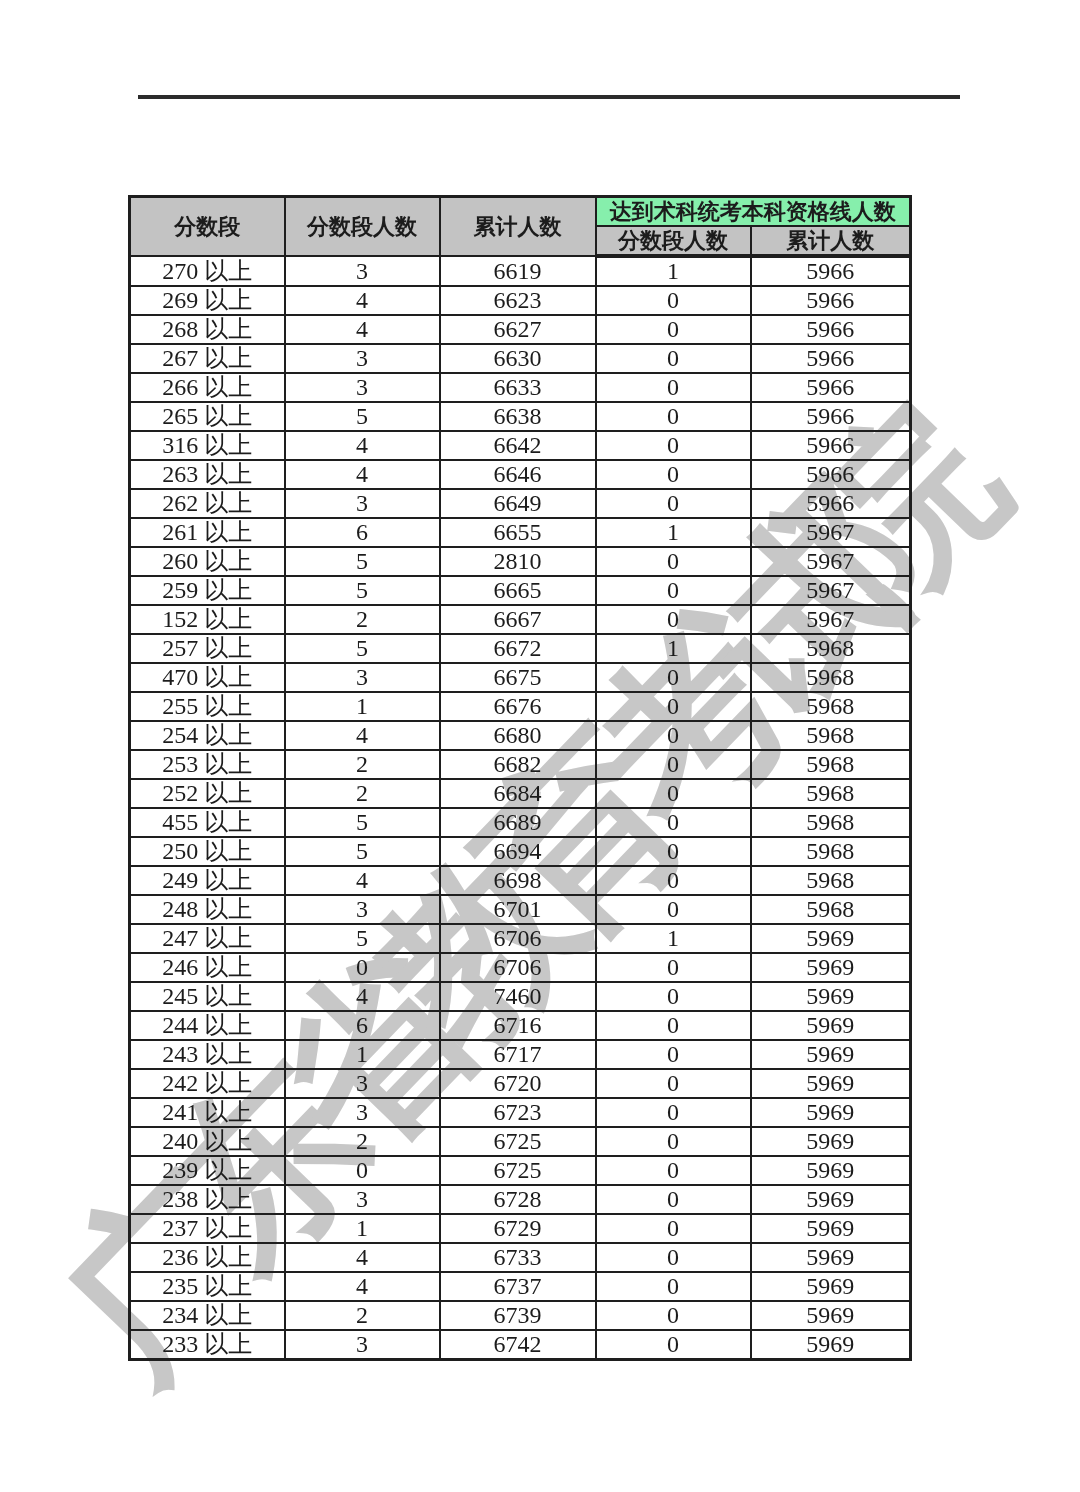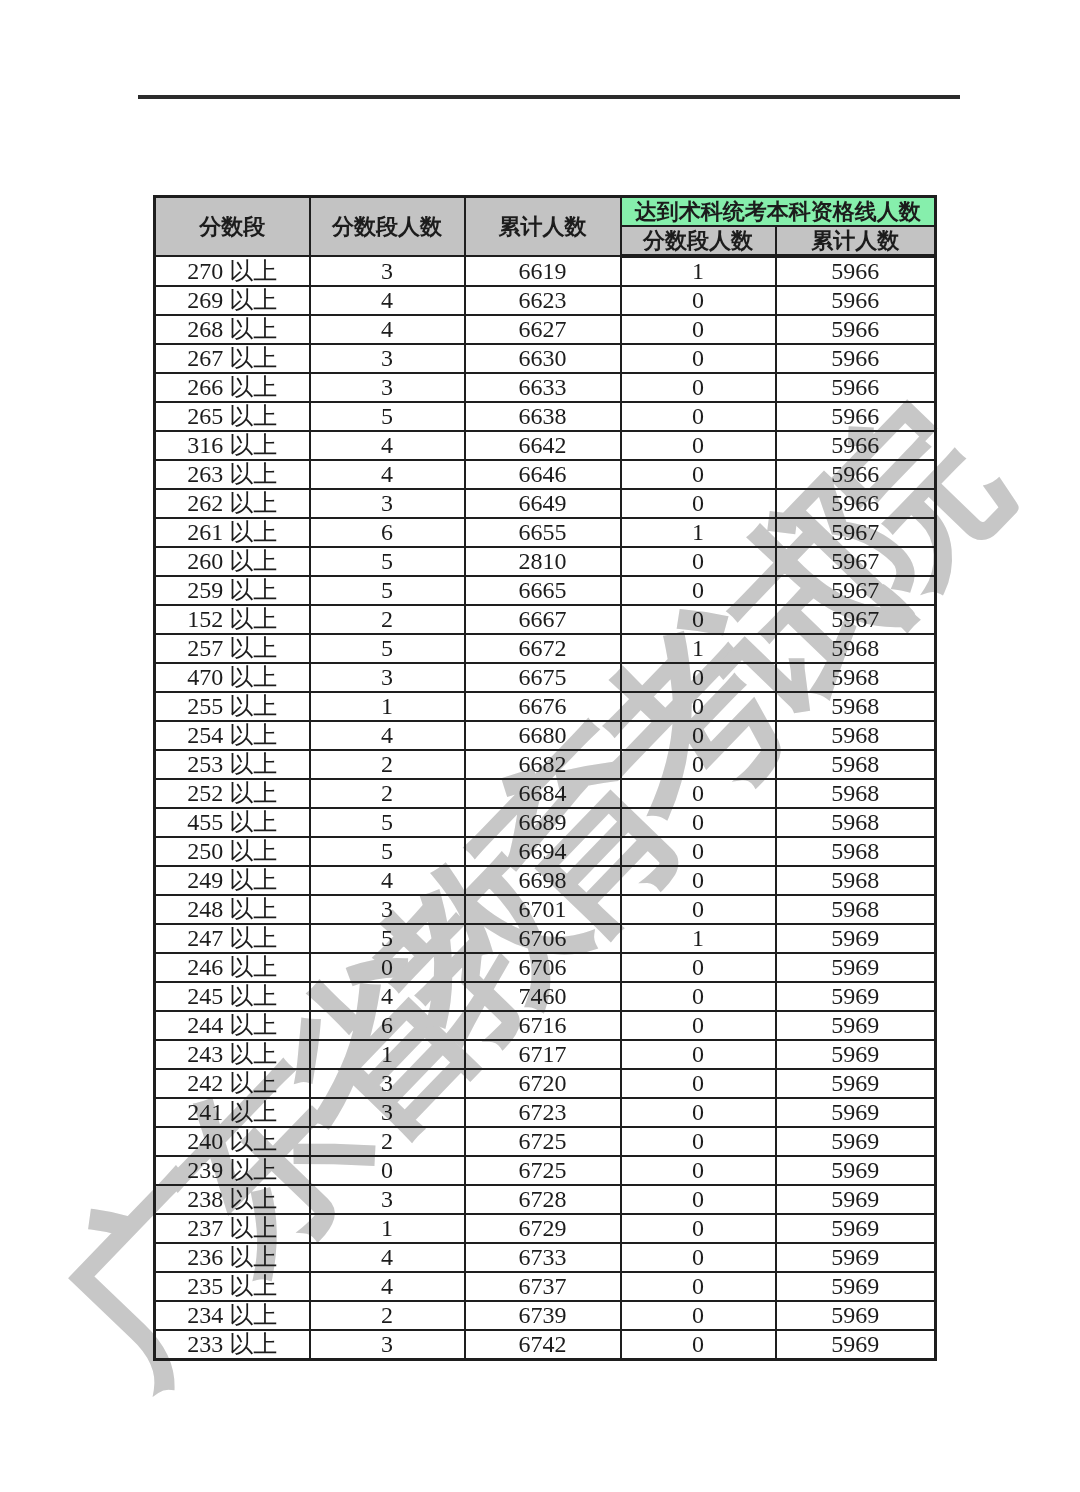--- a/index.html
+++ b/index.html
@@ -33,21 +33,21 @@
     letter-spacing: -33px;
     font-weight: bold;
     color: #c7c7c7;
     white-space: nowrap;
     z-index: 0;
     font-family: "Liberation Serif", "DejaVu Serif", serif;
     user-select: none;
   }
   table.score-table {
     position: absolute;
-    left: 153px;
+    left: 128px;
     top: 195px;
     width: 781px;
     border-collapse: collapse;
     table-layout: fixed;
     z-index: 2;
   }
   table.score-table col.c1 { width: 155px; }
   table.score-table col.c2 { width: 155px; }
   table.score-table col.c3 { width: 156px; }
   table.score-table col.c4 { width: 155px; }

